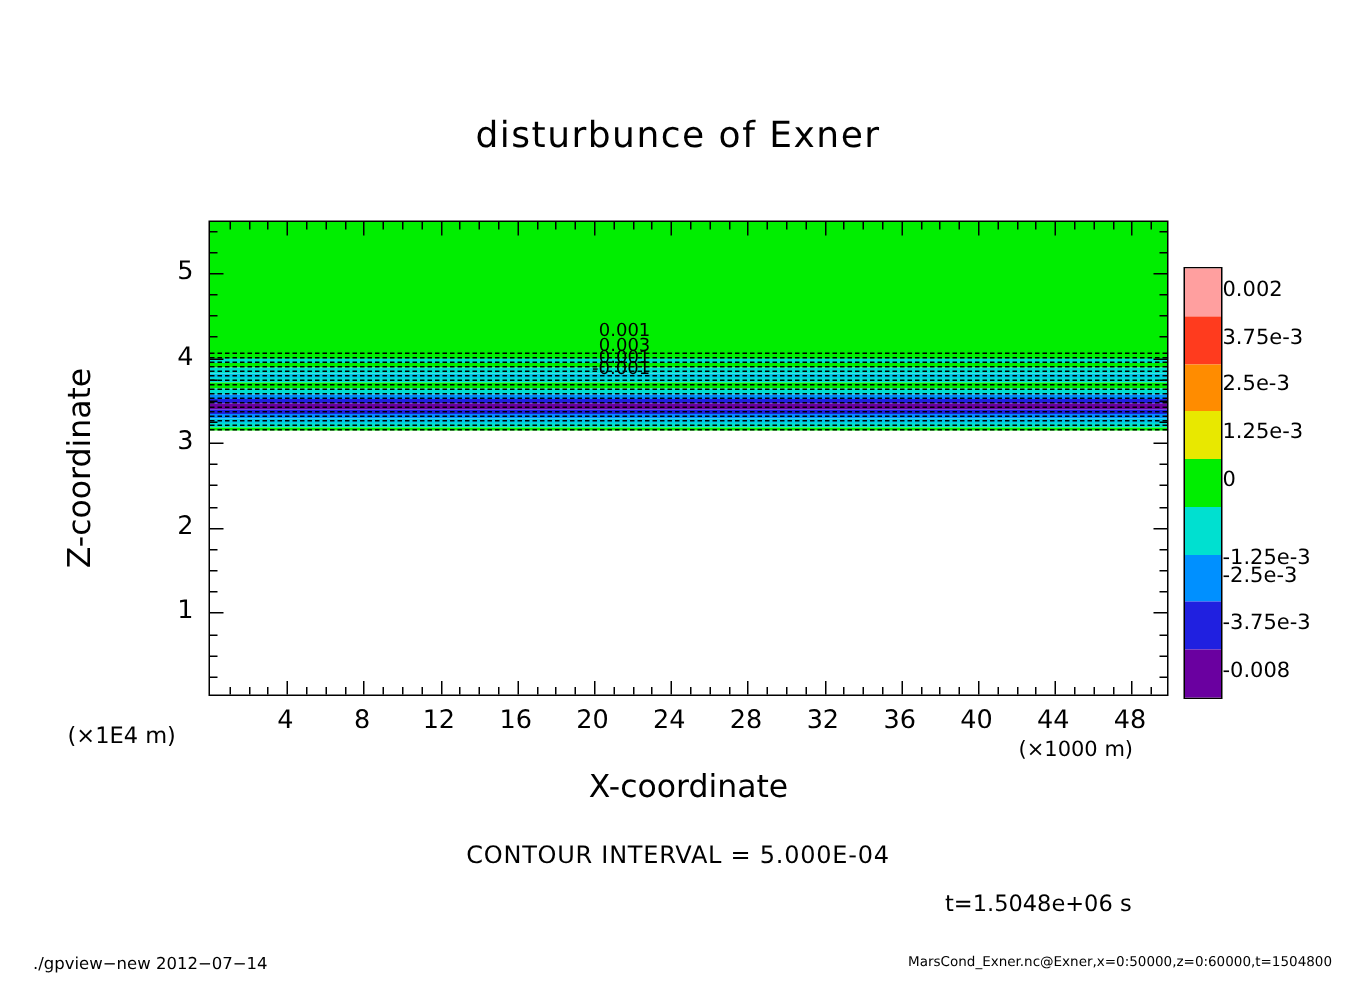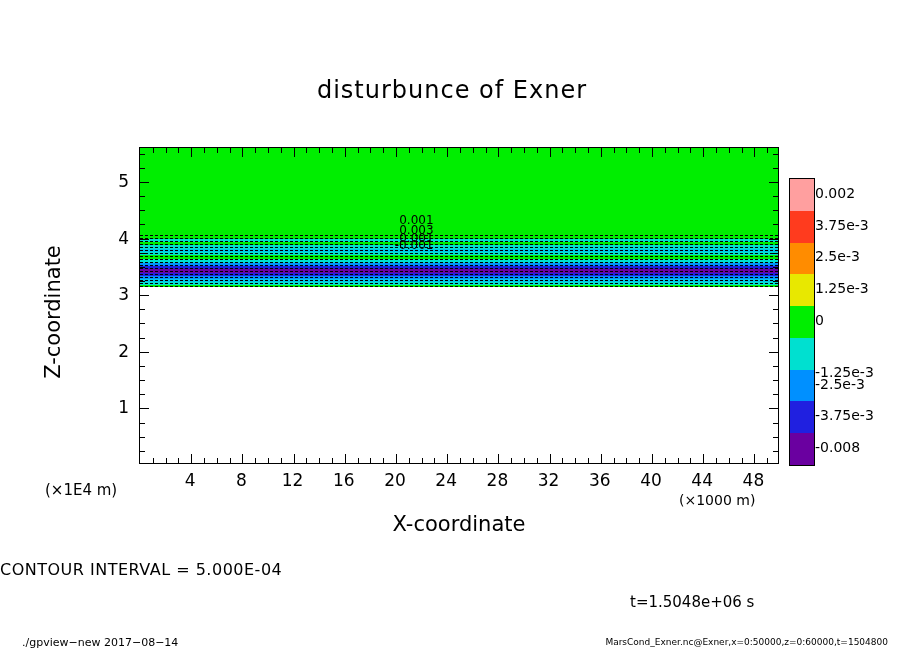--- a/index.html
+++ b/index.html
@@ -107,21 +107,21 @@
   .cb-tick {
     position: absolute;
     left: 815px;
     font-size: 14px;
     white-space: nowrap;
   }
 
   
   #contour-interval {
     left: 0; top: 560px; width: 904px;
-    font-size: 16px;
+    text-align: center; font-size: 16px;
     letter-spacing: 0.5px;
   }
   #time-text {
     left: 630px; top: 593px;
     font-size: 15px;
   }
   #footer-left {
     left: 22px; top: 636px;
     font-size: 11px;
   }
@@ -373,14 +373,14 @@
     <div class="cb-tick" style="top: 280.222px;">1.25e-3</div>
     <div class="cb-tick" style="top: 312px;">0</div>
     <div class="cb-tick" style="top: 343.778px; margin-top: 20px;">-1.25e-3</div>
     <div class="cb-tick" style="top: 375.556px;">-2.5e-3</div>
     <div class="cb-tick" style="top: 407.333px;">-3.75e-3</div>
     <div class="cb-tick" style="top: 439.111px;">-0.008</div>
   </div>
 
 <div id="contour-interval" class="abs">CONTOUR INTERVAL = 5.000E-04</div>
 <div id="time-text" class="abs">t=1.5048e+06 s</div>
-<div id="footer-left" class="abs">./gpview−new  2017−08−14</div>
+<div id="footer-left" class="abs">./gpview−new  2012−07−14</div>
 <div id="footer-right" class="abs">MarsCond_Exner.nc@Exner,x=0:50000,z=0:60000,t=1504800</div>
 
 </body></html>

